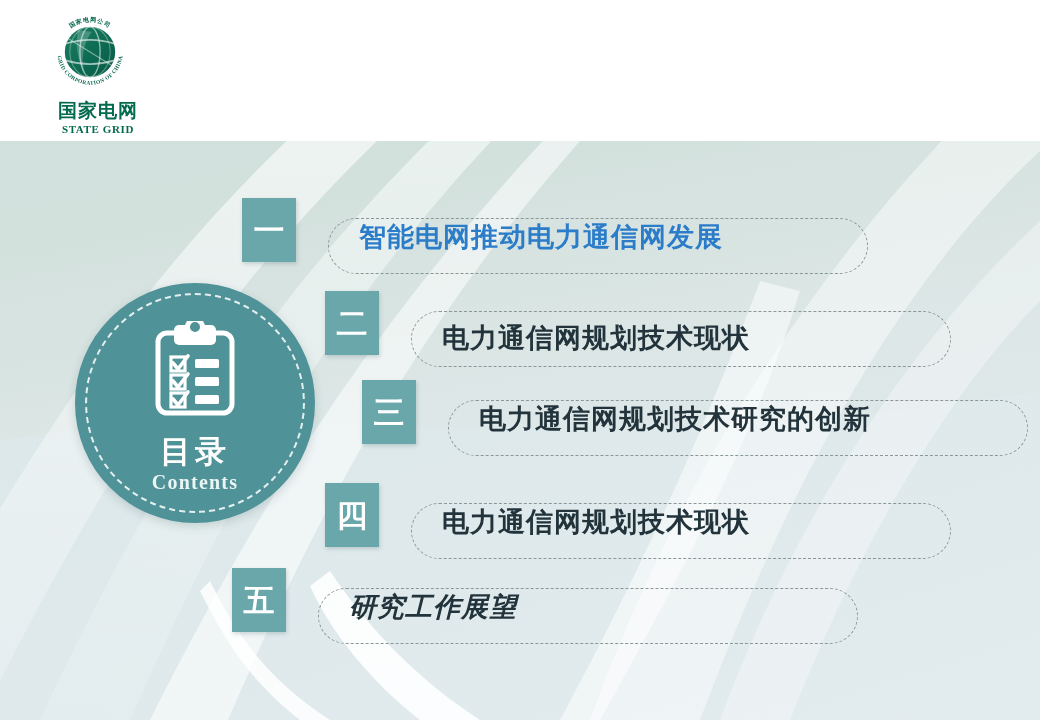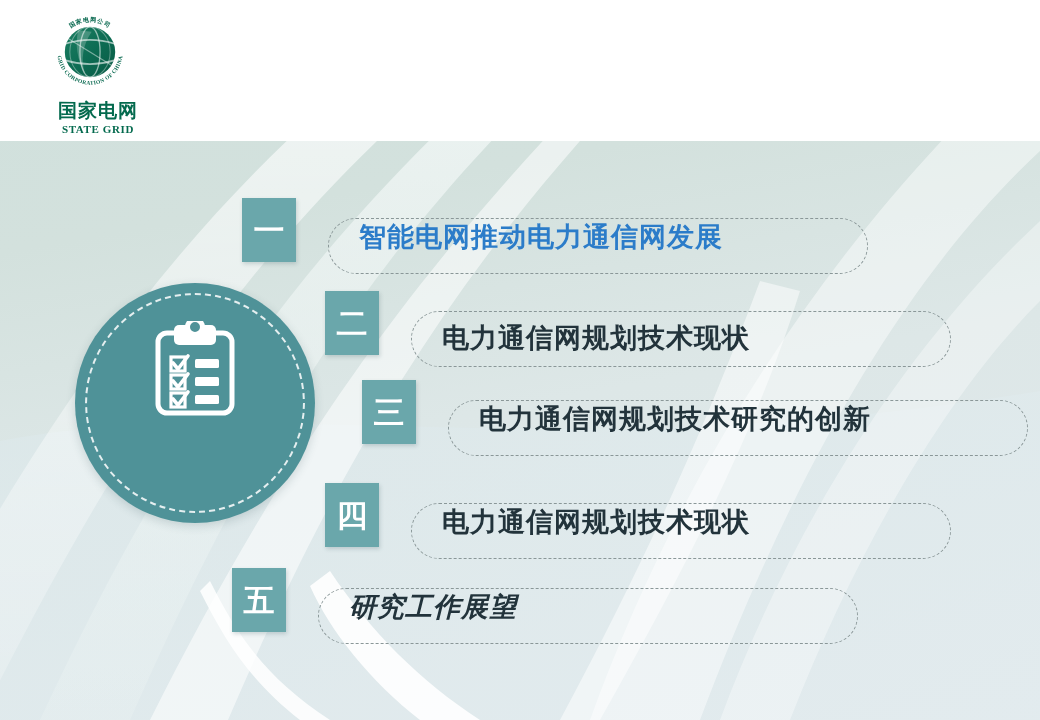--- a/index.html
+++ b/index.html
@@ -170,20 +170,22 @@
       <path d="M21,42 l5,6 l10,-13" fill="none" stroke="#ffffff" stroke-width="3.6" stroke-linecap="round" stroke-linejoin="round"></path>
       <rect x="19" y="54" width="14" height="14" fill="none" stroke="#ffffff" stroke-width="3.2"></rect>
       <path d="M21,60 l5,6 l10,-13" fill="none" stroke="#ffffff" stroke-width="3.6" stroke-linecap="round" stroke-linejoin="round"></path>
       <rect x="19" y="72" width="14" height="14" fill="none" stroke="#ffffff" stroke-width="3.2"></rect>
       <path d="M21,78 l5,6 l10,-13" fill="none" stroke="#ffffff" stroke-width="3.6" stroke-linecap="round" stroke-linejoin="round"></path>
 
       <rect x="43" y="38" width="24" height="9" rx="1.5" fill="#ffffff"></rect>
       <rect x="43" y="56" width="24" height="9" rx="1.5" fill="#ffffff"></rect>
       <rect x="43" y="74" width="24" height="9" rx="1.5" fill="#ffffff"></rect>
     </svg>
+    <div class="toc-cn">目录</div>
+    <div class="toc-en">Contents</div>
   </div>
 
   <div class="item" id="item-1">
     <div class="num-box">一</div>
     <div class="pill">
       <span class="pill-label" id="lbl-1" style="color: rgb(43, 124, 201);">智能电网推动电力通信网发展</span>
     </div>
   </div>
 
   <div class="item" id="item-2">

